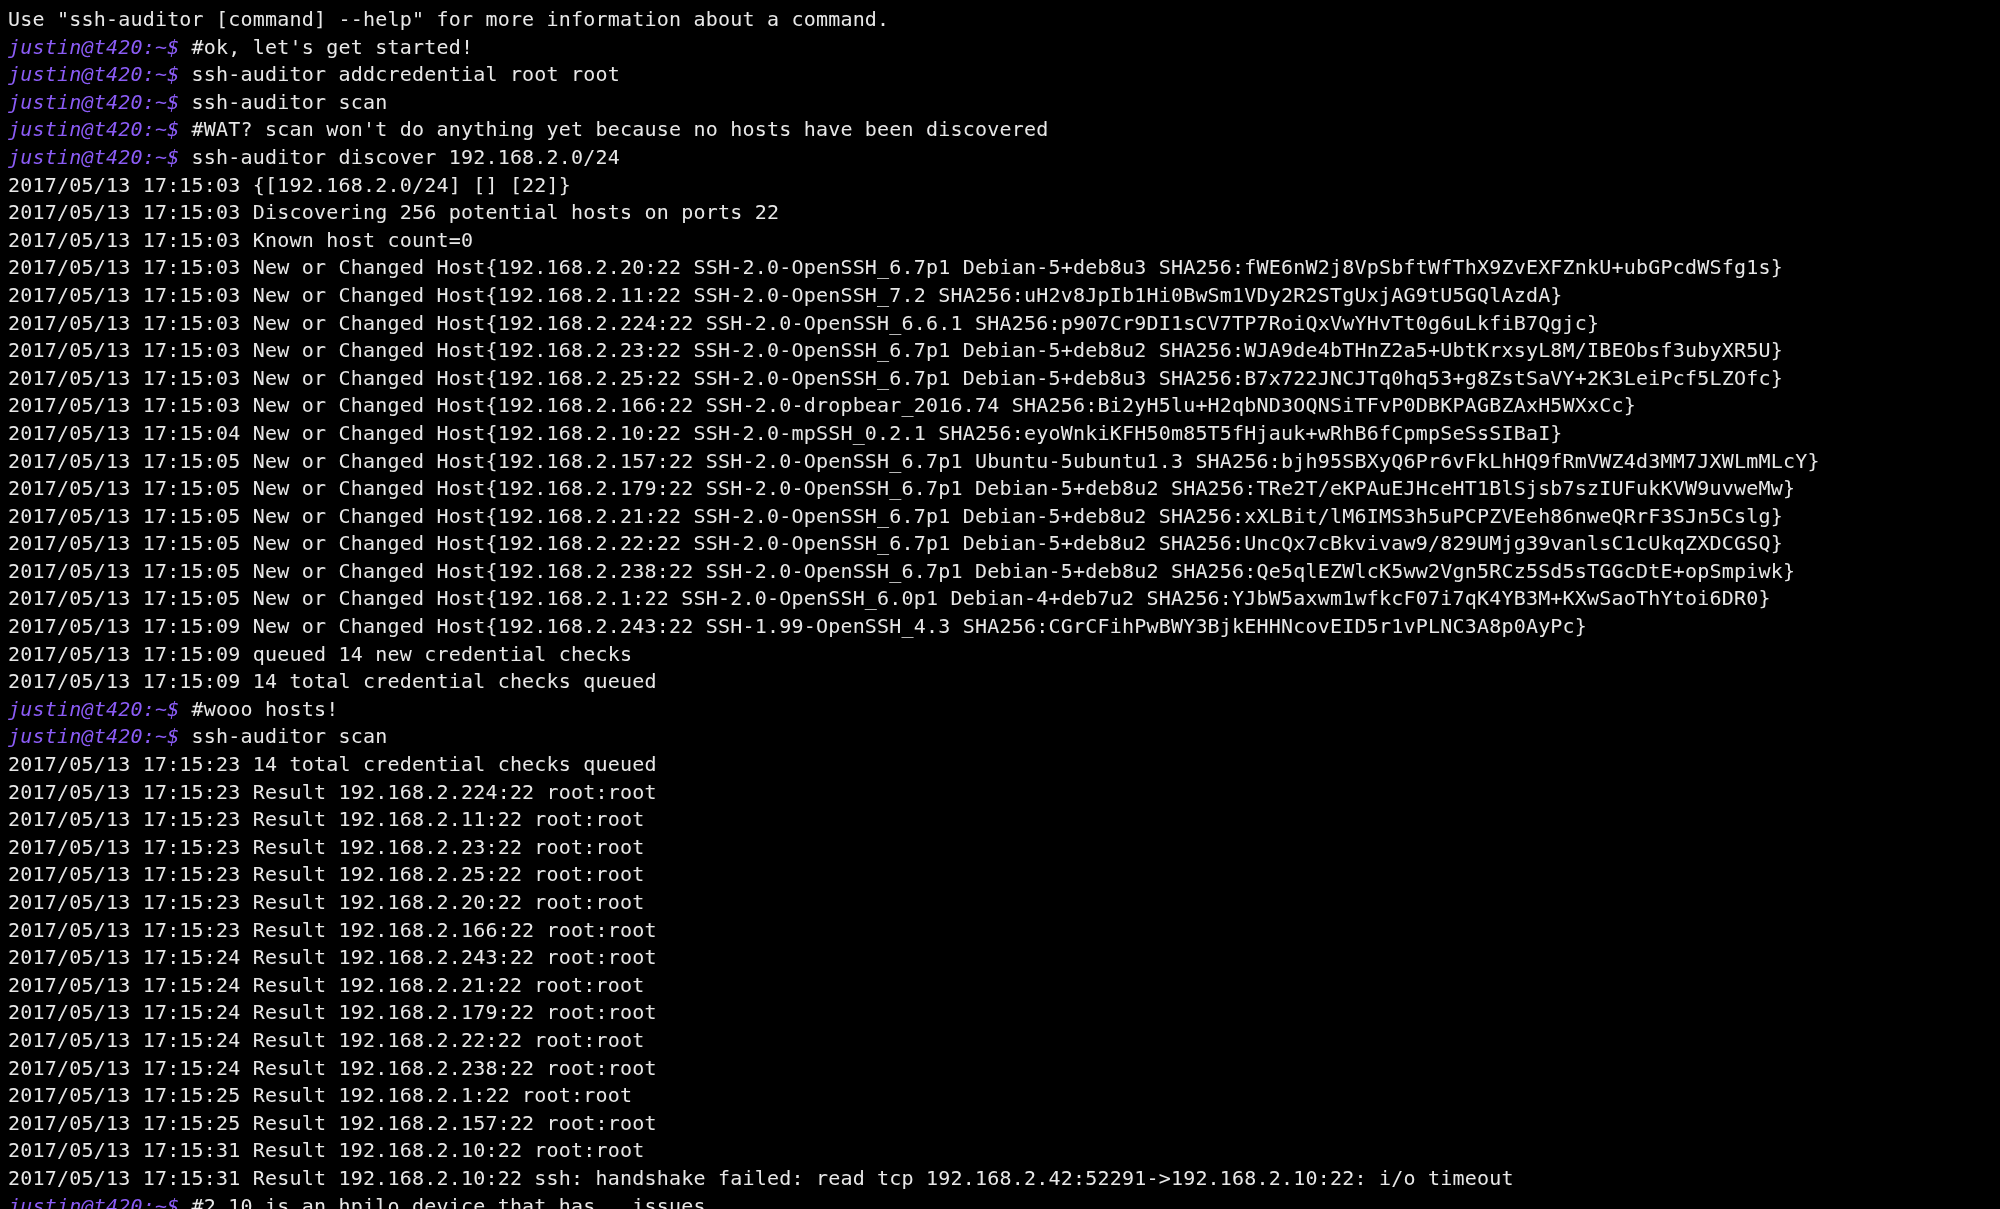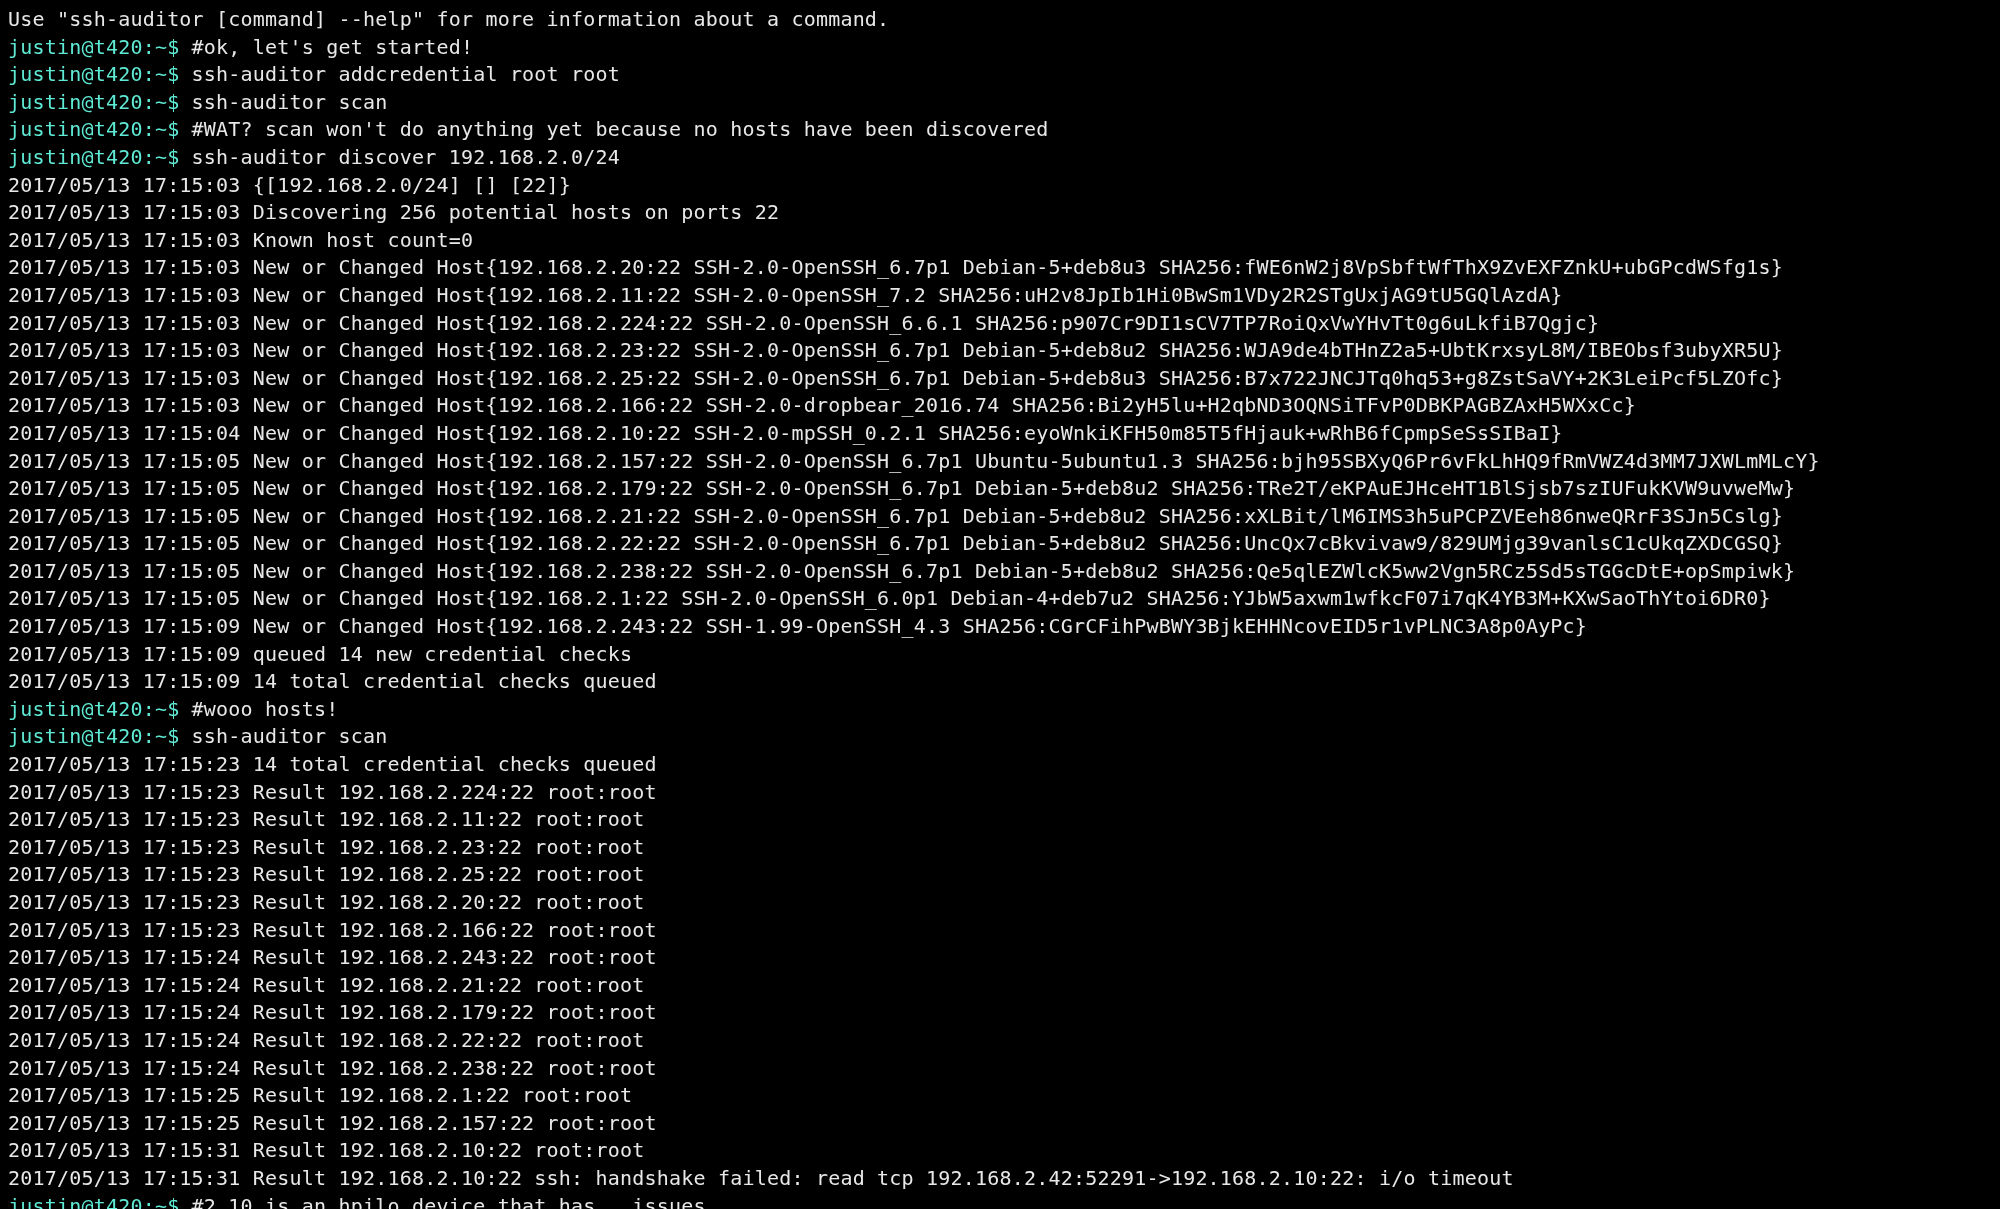--- a/index.html
+++ b/index.html
@@ -16,19 +16,20 @@
   }
   .terminal {
     padding: 6px 8px 0 8px;
     white-space: pre;
     letter-spacing: 0.2px;
   }
   .line {
     white-space: pre;
   }
   .prompt {
-    color: #5eead4;
+    color: #8b5cf6;
+    font-style: italic;
   }
 </style>
 </head>
 <body>
 
 <div class="terminal" id="terminal"><div class="line">Use "ssh-auditor [command] --help" for more information about a command.</div><div class="line"><span class="prompt">justin@t420:~$</span><span> #ok, let's get started!</span></div><div class="line"><span class="prompt">justin@t420:~$</span><span> ssh-auditor addcredential root root</span></div><div class="line"><span class="prompt">justin@t420:~$</span><span> ssh-auditor scan</span></div><div class="line"><span class="prompt">justin@t420:~$</span><span> #WAT? scan won't do anything yet because no hosts have been discovered</span></div><div class="line"><span class="prompt">justin@t420:~$</span><span> ssh-auditor discover 192.168.2.0/24</span></div><div class="line">2017/05/13 17:15:03 {[192.168.2.0/24] [] [22]}</div><div class="line">2017/05/13 17:15:03 Discovering 256 potential hosts on ports 22</div><div class="line">2017/05/13 17:15:03 Known host count=0</div><div class="line">2017/05/13 17:15:03 New or Changed Host{192.168.2.20:22 SSH-2.0-OpenSSH_6.7p1 Debian-5+deb8u3 SHA256:fWE6nW2j8VpSbftWfThX9ZvEXFZnkU+ubGPcdWSfg1s}</div><div class="line">2017/05/13 17:15:03 New or Changed Host{192.168.2.11:22 SSH-2.0-OpenSSH_7.2 SHA256:uH2v8JpIb1Hi0BwSm1VDy2R2STgUxjAG9tU5GQlAzdA}</div><div class="line">2017/05/13 17:15:03 New or Changed Host{192.168.2.224:22 SSH-2.0-OpenSSH_6.6.1 SHA256:p907Cr9DI1sCV7TP7RoiQxVwYHvTt0g6uLkfiB7Qgjc}</div><div class="line">2017/05/13 17:15:03 New or Changed Host{192.168.2.23:22 SSH-2.0-OpenSSH_6.7p1 Debian-5+deb8u2 SHA256:WJA9de4bTHnZ2a5+UbtKrxsyL8M/IBEObsf3ubyXR5U}</div><div class="line">2017/05/13 17:15:03 New or Changed Host{192.168.2.25:22 SSH-2.0-OpenSSH_6.7p1 Debian-5+deb8u3 SHA256:B7x722JNCJTq0hq53+g8ZstSaVY+2K3LeiPcf5LZOfc}</div><div class="line">2017/05/13 17:15:03 New or Changed Host{192.168.2.166:22 SSH-2.0-dropbear_2016.74 SHA256:Bi2yH5lu+H2qbND3OQNSiTFvP0DBKPAGBZAxH5WXxCc}</div><div class="line">2017/05/13 17:15:04 New or Changed Host{192.168.2.10:22 SSH-2.0-mpSSH_0.2.1 SHA256:eyoWnkiKFH50m85T5fHjauk+wRhB6fCpmpSeSsSIBaI}</div><div class="line">2017/05/13 17:15:05 New or Changed Host{192.168.2.157:22 SSH-2.0-OpenSSH_6.7p1 Ubuntu-5ubuntu1.3 SHA256:bjh95SBXyQ6Pr6vFkLhHQ9fRmVWZ4d3MM7JXWLmMLcY}</div><div class="line">2017/05/13 17:15:05 New or Changed Host{192.168.2.179:22 SSH-2.0-OpenSSH_6.7p1 Debian-5+deb8u2 SHA256:TRe2T/eKPAuEJHceHT1BlSjsb7szIUFukKVW9uvweMw}</div><div class="line">2017/05/13 17:15:05 New or Changed Host{192.168.2.21:22 SSH-2.0-OpenSSH_6.7p1 Debian-5+deb8u2 SHA256:xXLBit/lM6IMS3h5uPCPZVEeh86nweQRrF3SJn5Cslg}</div><div class="line">2017/05/13 17:15:05 New or Changed Host{192.168.2.22:22 SSH-2.0-OpenSSH_6.7p1 Debian-5+deb8u2 SHA256:UncQx7cBkvivaw9/829UMjg39vanlsC1cUkqZXDCGSQ}</div><div class="line">2017/05/13 17:15:05 New or Changed Host{192.168.2.238:22 SSH-2.0-OpenSSH_6.7p1 Debian-5+deb8u2 SHA256:Qe5qlEZWlcK5ww2Vgn5RCz5Sd5sTGGcDtE+opSmpiwk}</div><div class="line">2017/05/13 17:15:05 New or Changed Host{192.168.2.1:22 SSH-2.0-OpenSSH_6.0p1 Debian-4+deb7u2 SHA256:YJbW5axwm1wfkcF07i7qK4YB3M+KXwSaoThYtoi6DR0}</div><div class="line">2017/05/13 17:15:09 New or Changed Host{192.168.2.243:22 SSH-1.99-OpenSSH_4.3 SHA256:CGrCFihPwBWY3BjkEHHNcovEID5r1vPLNC3A8p0AyPc}</div><div class="line">2017/05/13 17:15:09 queued 14 new credential checks</div><div class="line">2017/05/13 17:15:09 14 total credential checks queued</div><div class="line"><span class="prompt">justin@t420:~$</span><span> #wooo hosts!</span></div><div class="line"><span class="prompt">justin@t420:~$</span><span> ssh-auditor scan</span></div><div class="line">2017/05/13 17:15:23 14 total credential checks queued</div><div class="line">2017/05/13 17:15:23 Result 192.168.2.224:22 root:root</div><div class="line">2017/05/13 17:15:23 Result 192.168.2.11:22 root:root</div><div class="line">2017/05/13 17:15:23 Result 192.168.2.23:22 root:root</div><div class="line">2017/05/13 17:15:23 Result 192.168.2.25:22 root:root</div><div class="line">2017/05/13 17:15:23 Result 192.168.2.20:22 root:root</div><div class="line">2017/05/13 17:15:23 Result 192.168.2.166:22 root:root</div><div class="line">2017/05/13 17:15:24 Result 192.168.2.243:22 root:root</div><div class="line">2017/05/13 17:15:24 Result 192.168.2.21:22 root:root</div><div class="line">2017/05/13 17:15:24 Result 192.168.2.179:22 root:root</div><div class="line">2017/05/13 17:15:24 Result 192.168.2.22:22 root:root</div><div class="line">2017/05/13 17:15:24 Result 192.168.2.238:22 root:root</div><div class="line">2017/05/13 17:15:25 Result 192.168.2.1:22 root:root</div><div class="line">2017/05/13 17:15:25 Result 192.168.2.157:22 root:root</div><div class="line">2017/05/13 17:15:31 Result 192.168.2.10:22 root:root</div><div class="line">2017/05/13 17:15:31 Result 192.168.2.10:22 ssh: handshake failed: read tcp 192.168.2.42:52291-&gt;192.168.2.10:22: i/o timeout</div><div class="line"><span class="prompt">justin@t420:~$</span><span> #2.10 is an hpilo device that has.. issues</span></div></div>
 
 </body></html>

